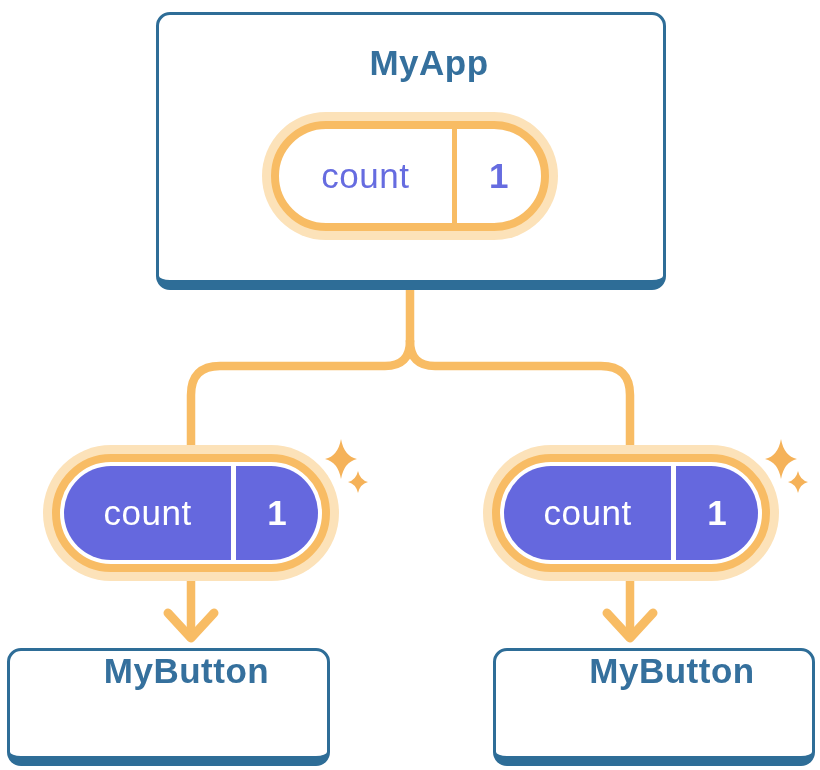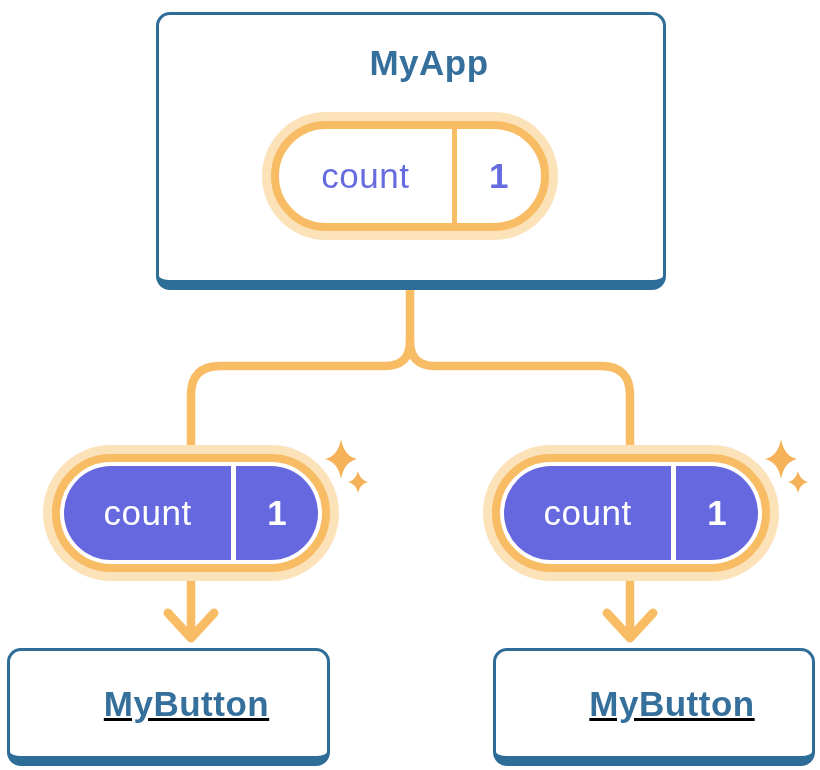--- a/index.html
+++ b/index.html
@@ -56,23 +56,21 @@
     color: var(--heading-blue);
     font-size: 35px;
     font-weight: 600;
     letter-spacing: 0.5px;
     text-align: center;
   }
   .card.root { left: 156px; top: 12px; width: 510px; height: 278px; }
   .card.root .card-title { padding-top: 28px; }
   .card.child {
     display: flex;
-    align-items: center;
     justify-content: center;
-    text-decoration: underline;
   }
   .card.child-left  { left: 7px;   top: 648px; width: 323px; height: 118px; }
   .card.child-right { left: 493px; top: 648px; width: 322px; height: 118px; }
 
   .pill {
     position: absolute;
     border-radius: 999px;
     background: var(--orange-glow);
     padding: 9px;
   }

